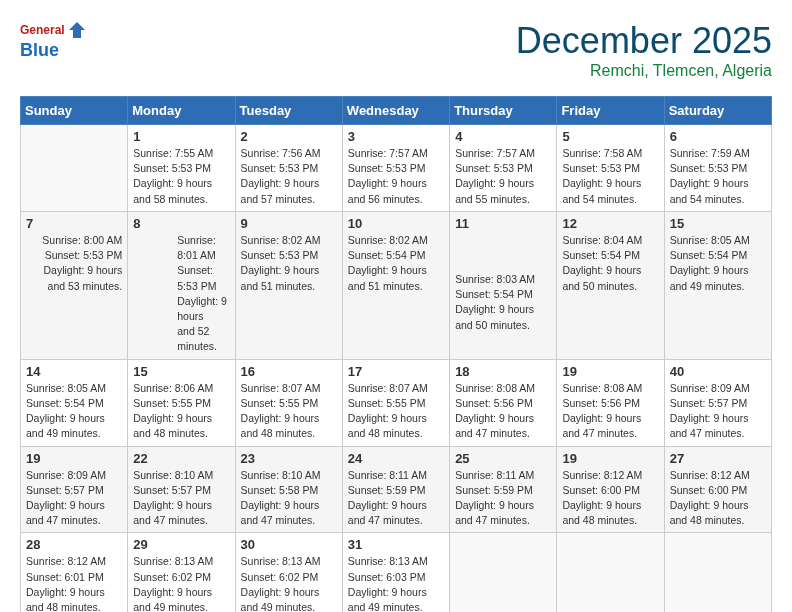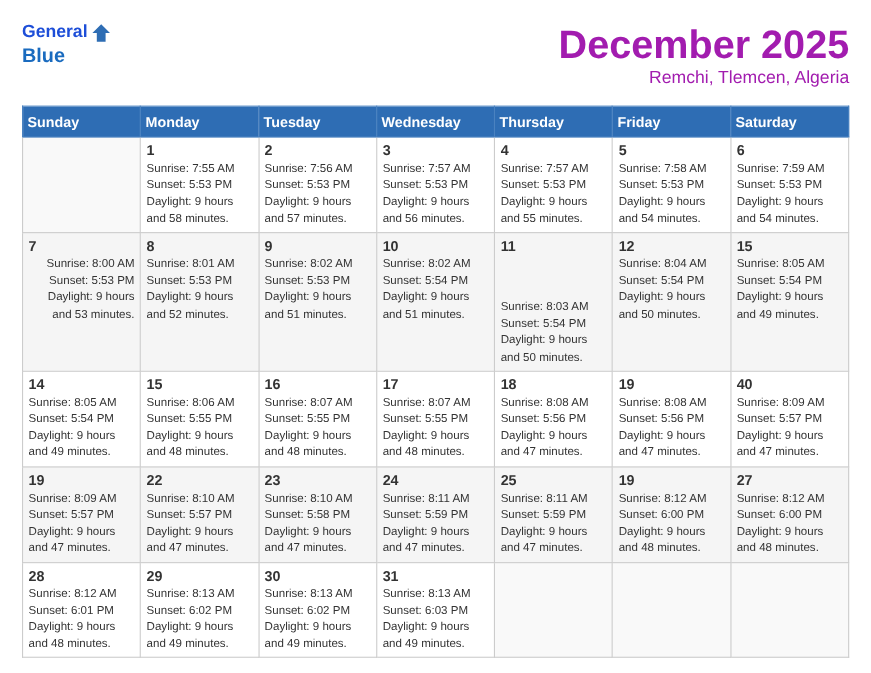--- a/index.html
+++ b/index.html
@@ -19,46 +19,46 @@
     .logo {
       display: flex;
       flex-direction: column;
       align-items: flex-start;
     }
     .logo-text {
       display: flex;
       align-items: center;
     }
     .logo-general {
-      font-size: 16px;
+      font-size: 12px;
       font-weight: bold;
-      color: #1d4ed8;
+      color: #b91c1c;
     }
     .logo-blue {
       font-size: 18px;
       font-weight: bold;
       color: #1a6bbf;
     }
     .logo-icon {
       width: 20px;
       height: 20px;
       margin-left: 2px;
     }
     .title-block {
       text-align: right;
     }
     .month-title {
       font-size: 36px;
-      font-weight: bold;
-      color: #a21caf;
+      font-weight: normal;
+      color: #0c4a6e;
       margin-left: 20px;
     }
     .location {
       font-size: 16px;
-      color: #a21caf;
+      color: #15803d;
     }
     .calendar {
       width: 100%;
       border-collapse: collapse;
       border: 1px solid #ccc;
     }
     .calendar th {
       background-color: #2e6db4;
       color: #fff;
       font-size: 13px;
@@ -178,21 +178,21 @@
       <tr>
         <td>
           <span class="day-number">7</span>
           <div class="day-info" style="white-space: pre-line; text-align: right;">Sunrise: 8:00 AM
 Sunset: 5:53 PM
 Daylight: 9 hours
 and 53 minutes.</div>
         </td>
         <td>
           <span class="day-number">8</span>
-          <div class="day-info" style="white-space: pre-line;">Sunrise: 8:01 AM
+          <div class="day-info" style="white-space: pre-line; margin-left: 44px;">Sunrise: 8:01 AM
 Sunset: 5:53 PM
 Daylight: 9 hours
 and 52 minutes.</div>
         </td>
         <td>
           <span class="day-number">9</span>
           <div class="day-info" style="white-space: pre-line;">Sunrise: 8:02 AM
 Sunset: 5:53 PM
 Daylight: 9 hours
 and 51 minutes.</div>

